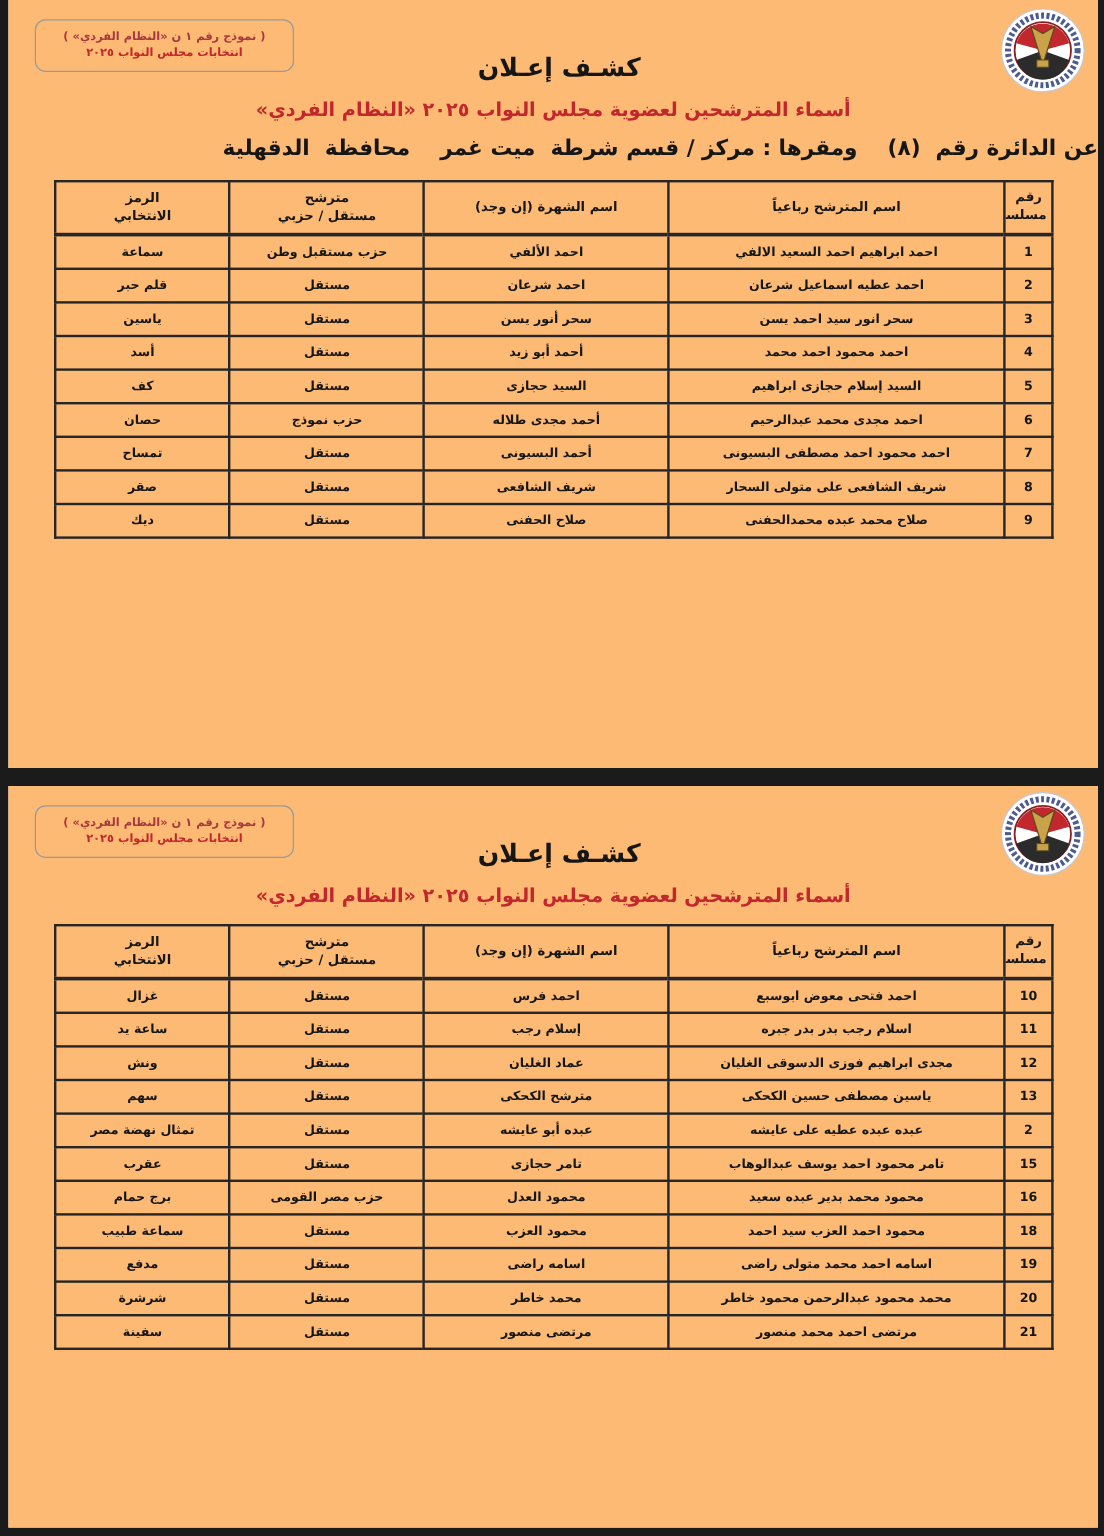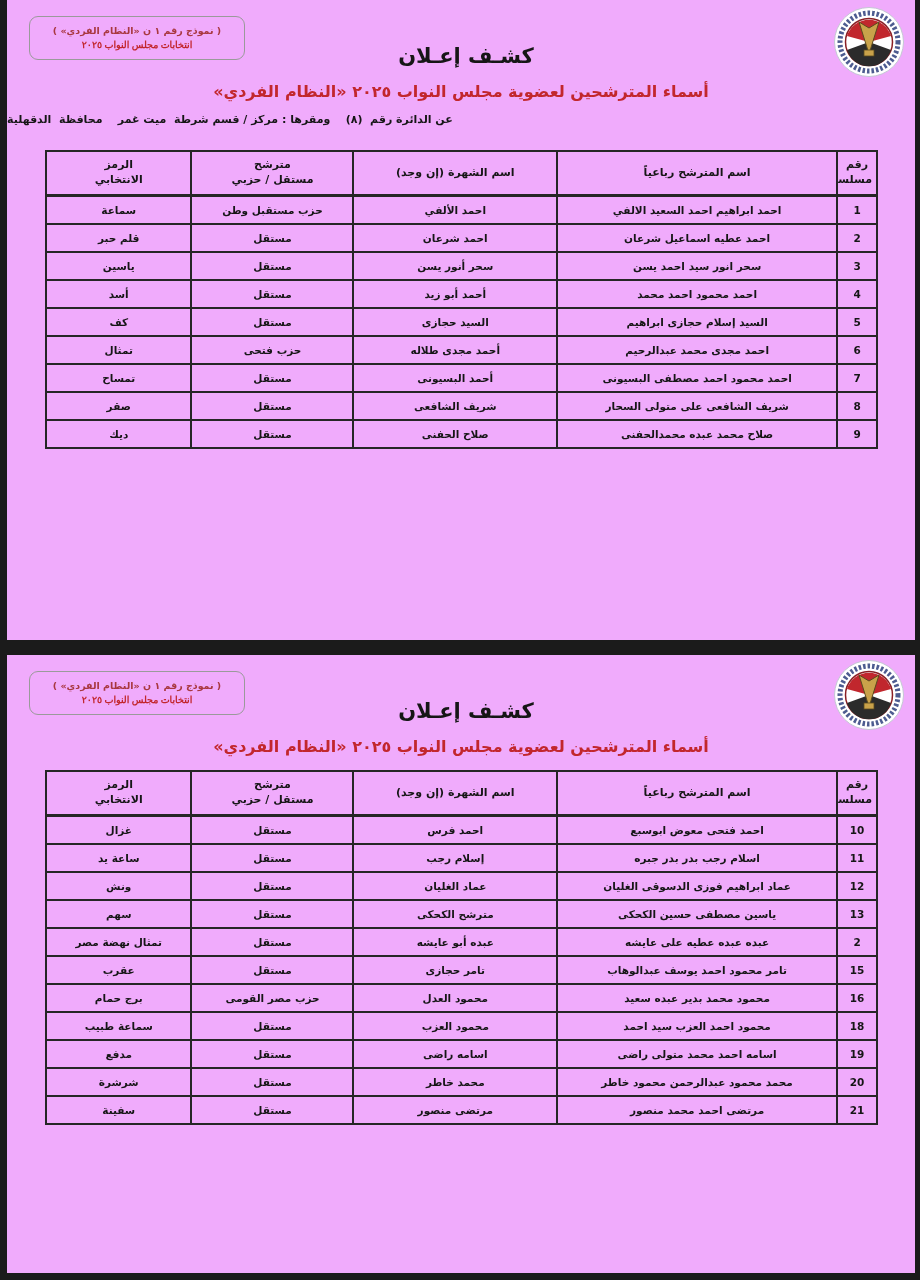--- a/index.html
+++ b/index.html
@@ -8,50 +8,50 @@
     background:#f7f7f7;
     font-family:"DejaVu Sans", sans-serif;
     overflow:hidden;
   }
   .scan-edge{position:absolute;background:#1b1b1b;}
   .edge-left{left:0;top:0;width:7px;height:1280px;}
   .edge-right{right:0;top:0;width:5px;height:1280px;}
   .separator-band{left:0;top:640px;width:920px;height:15px;}
   .bottom-band{left:0;top:1273px;width:920px;height:7px;}
 
-  .page{position:absolute;left:7px;width:908px;background:#f0abfc;}
+  .page{position:absolute;left:7px;width:908px;background:#fdba74;}
   .page-1{top:0;height:640px;}
   .page-2{top:655px;height:618px;}
 
   .corner-box{
     position:absolute;left:22px;top:16px;width:214px;height:42px;
     border:1px solid #9a9a9a;border-radius:9px;
     display:flex;flex-direction:column;justify-content:center;align-items:center;
     direction:rtl;text-align:center;line-height:1.5;
   }
   .corner-line1{color:#a8383f;font-size:9.5px;font-weight:bold;}
-  .corner-line2{color:#c2272d;font-size:9.5px;font-weight:bold;font-family:Liberation Serif, serif;}
+  .corner-line2{color:#c2272d;font-size:9.5px;font-weight:bold;}
 
   .seal{position:absolute;right:10px;top:6px;width:72px;height:72px;}
   .page-2 .seal{top:4px;}
 
   .doc-title{
     position:absolute;left:0;right:0;top:44px;
     text-align:center;direction:rtl;
     font-size:21px;font-weight:bold;color:#161616;letter-spacing:1px;padding-left:10px;
   }
   .doc-subtitle{
     position:absolute;left:0;right:0;top:82px;
     text-align:center;direction:rtl;
     font-size:16px;font-weight:bold;color:#c2272d;
   }
   .district-line{
     position:absolute;left:0;right:0;top:113px;
-    text-align:left;direction:rtl;
-    font-size:11px;font-weight:bold;color:#161616;
+    text-align:right;direction:rtl;
+    font-size:18px;font-weight:bold;color:#161616;
     white-space:pre-wrap;
   }
 
   table.cand-table{
     position:absolute;left:38px;width:833px;
     border-collapse:collapse;table-layout:fixed;
     direction:rtl;
   }
   .page-1 table.cand-table{top:150px;}
   .page-2 table.cand-table{top:115px;}
@@ -156,22 +156,22 @@
           <td>السيد إسلام حجازى ابراهيم</td>
           <td>السيد حجازى</td>
           <td>مستقل</td>
           <td>كف</td>
         </tr>
 
         <tr>
           <td>6</td>
           <td>احمد مجدى محمد عبدالرحيم</td>
           <td>أحمد مجدى طلاله</td>
-          <td>حزب فتحى</td>
-          <td>تمثال</td>
+          <td>حزب نموذج</td>
+          <td>حصان</td>
         </tr>
 
         <tr>
           <td>7</td>
           <td>احمد محمود احمد مصطفى البسيونى</td>
           <td>أحمد البسيونى</td>
           <td>مستقل</td>
           <td>تمساح</td>
         </tr>
 
@@ -248,21 +248,21 @@
         <tr>
           <td>11</td>
           <td>اسلام رجب بدر بدر جبره</td>
           <td>إسلام رجب</td>
           <td>مستقل</td>
           <td>ساعة يد</td>
         </tr>
 
         <tr>
           <td>12</td>
-          <td>عماد ابراهيم فوزى الدسوقى الغليان</td>
+          <td>مجدى ابراهيم فوزى الدسوقى الغليان</td>
           <td>عماد الغليان</td>
           <td>مستقل</td>
           <td>ونش</td>
         </tr>
 
         <tr>
           <td>13</td>
           <td>ياسين مصطفى حسين الكحكى</td>
           <td>مترشح الكحكى</td>
           <td>مستقل</td>

